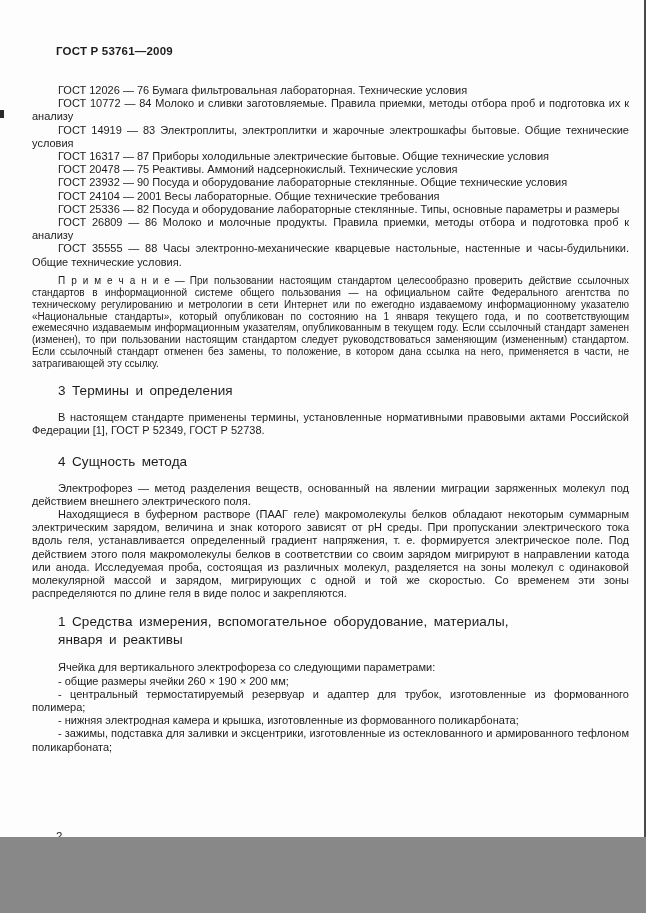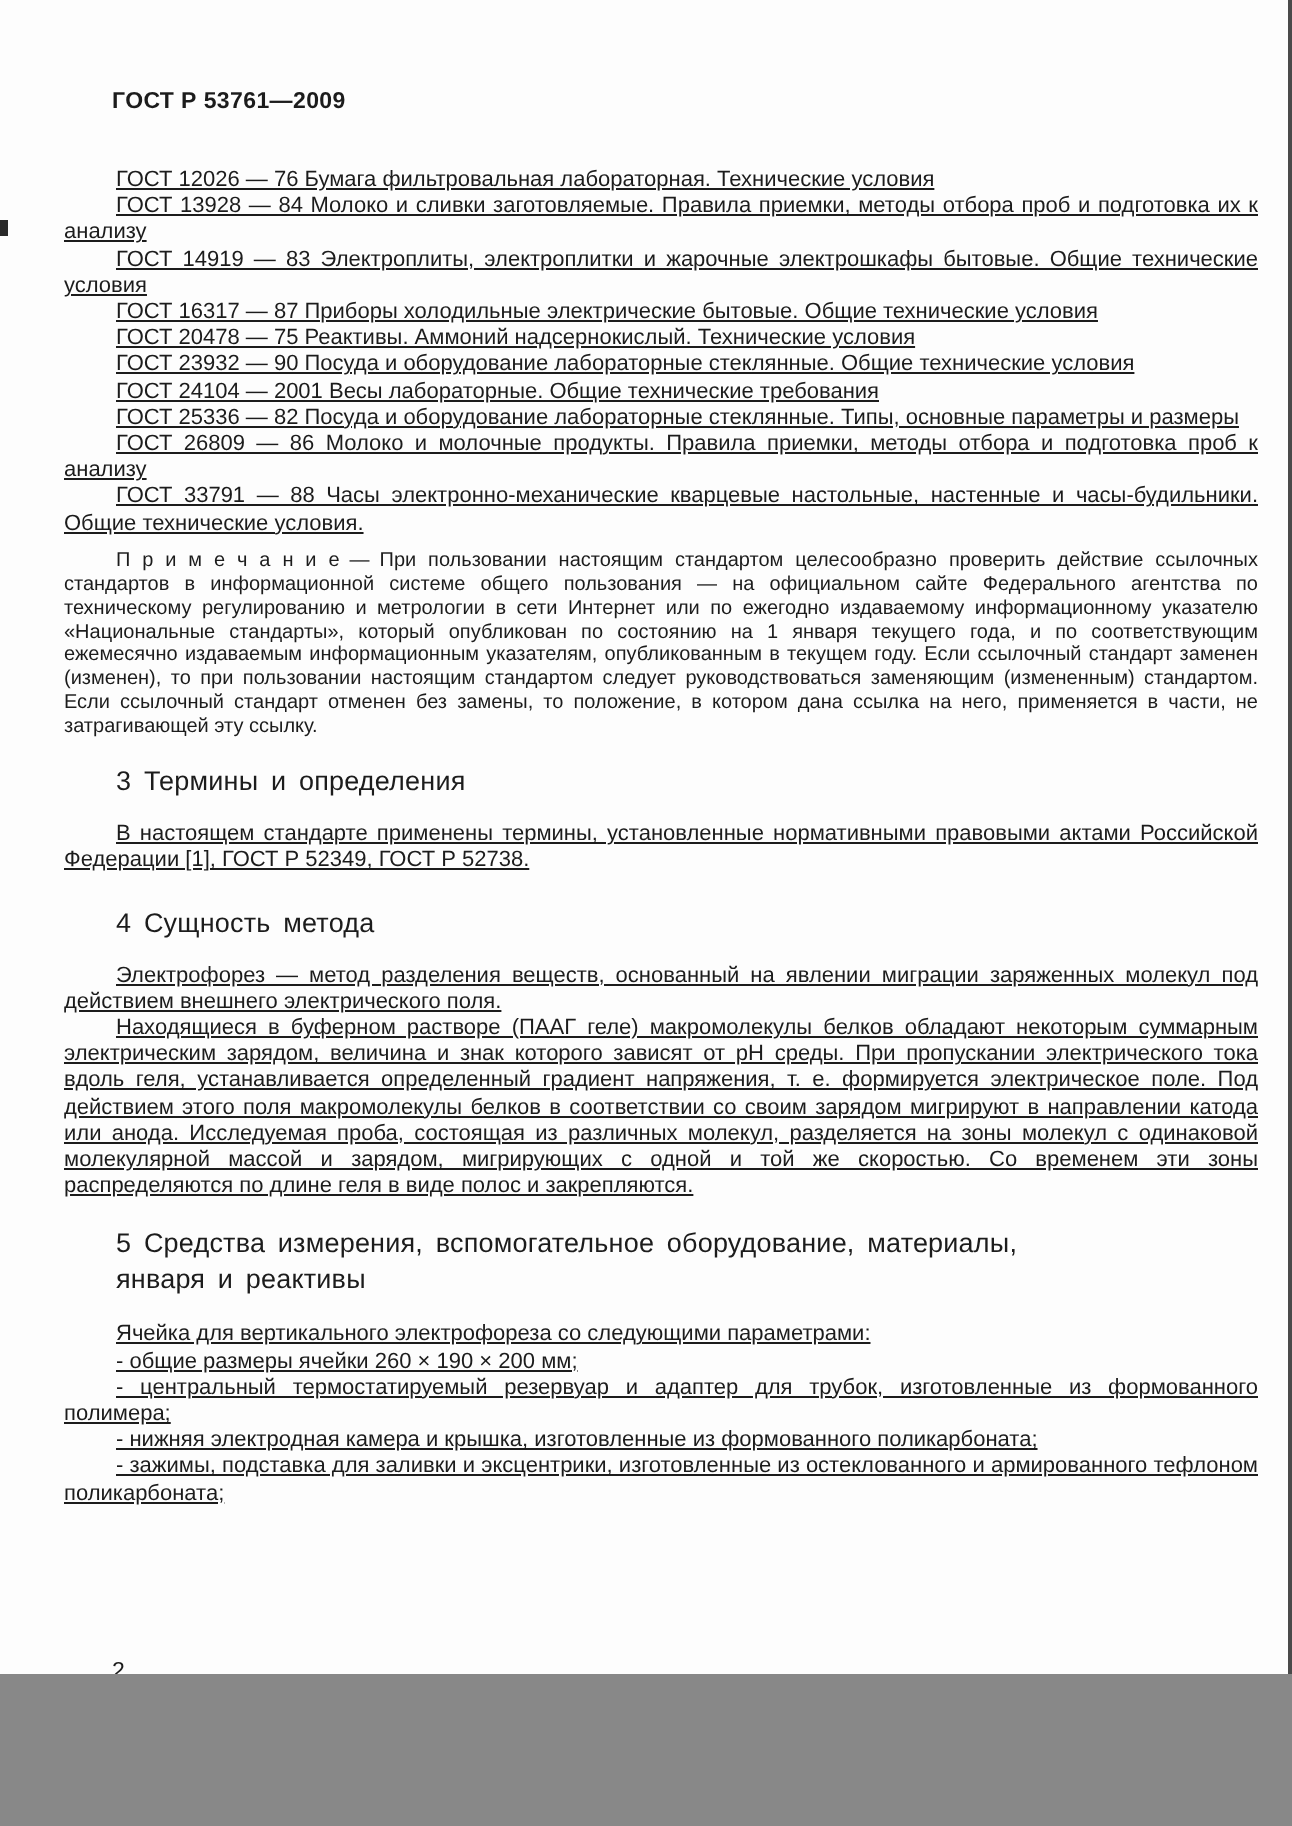--- a/index.html
+++ b/index.html
@@ -36,21 +36,20 @@
     position: absolute;
     left: 32px; top: 84px;
     width: 597px;
   }
   .content p { margin: 0; }
   .body-par {
     font-size: 11px;
     line-height: 13.2px;
     text-align: justify;
     text-indent: 26px;
-    text-decoration: underline;
   }
   .note-par {
     margin-top: 6px !important;
     font-size: 10px;
     line-height: 11.9px;
     text-align: justify;
     text-indent: 26px;
   }
   .note-dash { padding: 0 5px; }
   .sec-heading {
@@ -81,42 +80,42 @@
 
   <div class="scan-edge-right"></div>
   <div class="scan-speck"></div>
 
   <div class="doc-header">ГОСТ Р 53761—2009</div>
 
   <div class="content">
 
     <div>
       <p class="body-par">ГОСТ 12026 — 76 Бумага фильтровальная лабораторная. Технические условия</p>
-      <p class="body-par">ГОСТ 13928 — 84 Молоко и сливки заготовляемые. Правила приемки, методы отбора проб и подготовка их к анализу</p>
+      <p class="body-par">ГОСТ 10772 — 84 Молоко и сливки заготовляемые. Правила приемки, методы отбора проб и подготовка их к анализу</p>
       <p class="body-par">ГОСТ 14919 — 83 Электроплиты, электроплитки и жарочные электрошкафы бытовые. Общие технические условия</p>
       <p class="body-par">ГОСТ 16317 — 87 Приборы холодильные электрические бытовые. Общие технические условия</p>
       <p class="body-par">ГОСТ 20478 — 75 Реактивы. Аммоний надсернокислый. Технические условия</p>
       <p class="body-par">ГОСТ 23932 — 90 Посуда и оборудование лабораторные стеклянные. Общие технические условия</p>
       <p class="body-par">ГОСТ 24104 — 2001 Весы лабораторные. Общие технические требования</p>
       <p class="body-par">ГОСТ 25336 — 82 Посуда и оборудование лабораторные стеклянные. Типы, основные параметры и размеры</p>
       <p class="body-par">ГОСТ 26809 — 86 Молоко и молочные продукты. Правила приемки, методы отбора и подготовка проб к анализу</p>
-      <p class="body-par">ГОСТ 33791 — 88 Часы электронно-механические кварцевые настольные, настенные и часы-будильники. Общие технические условия.</p>
+      <p class="body-par">ГОСТ 35555 — 88 Часы электронно-механические кварцевые настольные, настенные и часы-будильники. Общие технические условия.</p>
     </div>
 
     <p class="note-par"><span>П р и м е ч а н и е</span><span class="note-dash">—</span><span>При пользовании настоящим стандартом целесообразно проверить действие ссылочных стандартов в информационной системе общего пользования — на официальном сайте Федерального агентства по техническому регулированию и метрологии в сети Интернет или по ежегодно издаваемому информационному указателю «Национальные стандарты», который опубликован по состоянию на 1 января текущего года, и по соответствующим ежемесячно издаваемым информационным указателям, опубликованным в текущем году. Если ссылочный стандарт заменен (изменен), то при пользовании настоящим стандартом следует руководствоваться заменяющим (измененным) стандартом. Если ссылочный стандарт отменен без замены, то положение, в котором дана ссылка на него, применяется в части, не затрагивающей эту ссылку.</span></p>
 
     <h2 class="sec-heading h3-gap">3 Термины и определения</h2>
     <p class="body-par p3-gap">В настоящем стандарте применены термины, установленные нормативными правовыми актами Российской Федерации [1], ГОСТ Р 52349, ГОСТ Р 52738.</p>
 
     <h2 class="sec-heading h4-gap">4 Сущность метода</h2>
     <p class="body-par p4-gap">Электрофорез — метод разделения веществ, основанный на явлении миграции заряженных молекул под действием внешнего электрического поля.</p>
     <p class="body-par">Находящиеся в буферном растворе (ПААГ геле) макромолекулы белков обладают некоторым суммарным электрическим зарядом, величина и знак которого зависят от рН среды. При пропускании электрического тока вдоль геля, устанавливается определенный градиент напряжения, т. е. формируется электрическое поле. Под действием этого поля макромолекулы белков в соответствии со своим зарядом мигрируют в направлении катода или анода. Исследуемая проба, состоящая из различных молекул, разделяется на зоны молекул с одинаковой молекулярной массой и зарядом, мигрирующих с одной и той же скоростью. Со временем эти зоны распределяются по длине геля в виде полос и закрепляются.</p>
 
     <h2 class="sec-heading h5-gap">
-        <span class="h-line">5 Средства измерения, вспомогательное оборудование, материалы,</span>
+        <span class="h-line">1 Средства измерения, вспомогательное оборудование, материалы,</span>
         <span class="h-line">января и реактивы</span>
       </h2>
 
     <p class="body-par p5-gap">Ячейка для вертикального электрофореза со следующими параметрами:</p>
     <div>
       <p class="body-par">- общие размеры ячейки 260 × 190 × 200 мм;</p>
       <p class="body-par">- центральный термостатируемый резервуар и адаптер для трубок, изготовленные из формованного полимера;</p>
       <p class="body-par">- нижняя электродная камера и крышка, изготовленные из формованного поликарбоната;</p>
       <p class="body-par">- зажимы, подставка для заливки и эксцентрики, изготовленные из остеклованного и армированного тефлоном поликарбоната;</p>
     </div>

